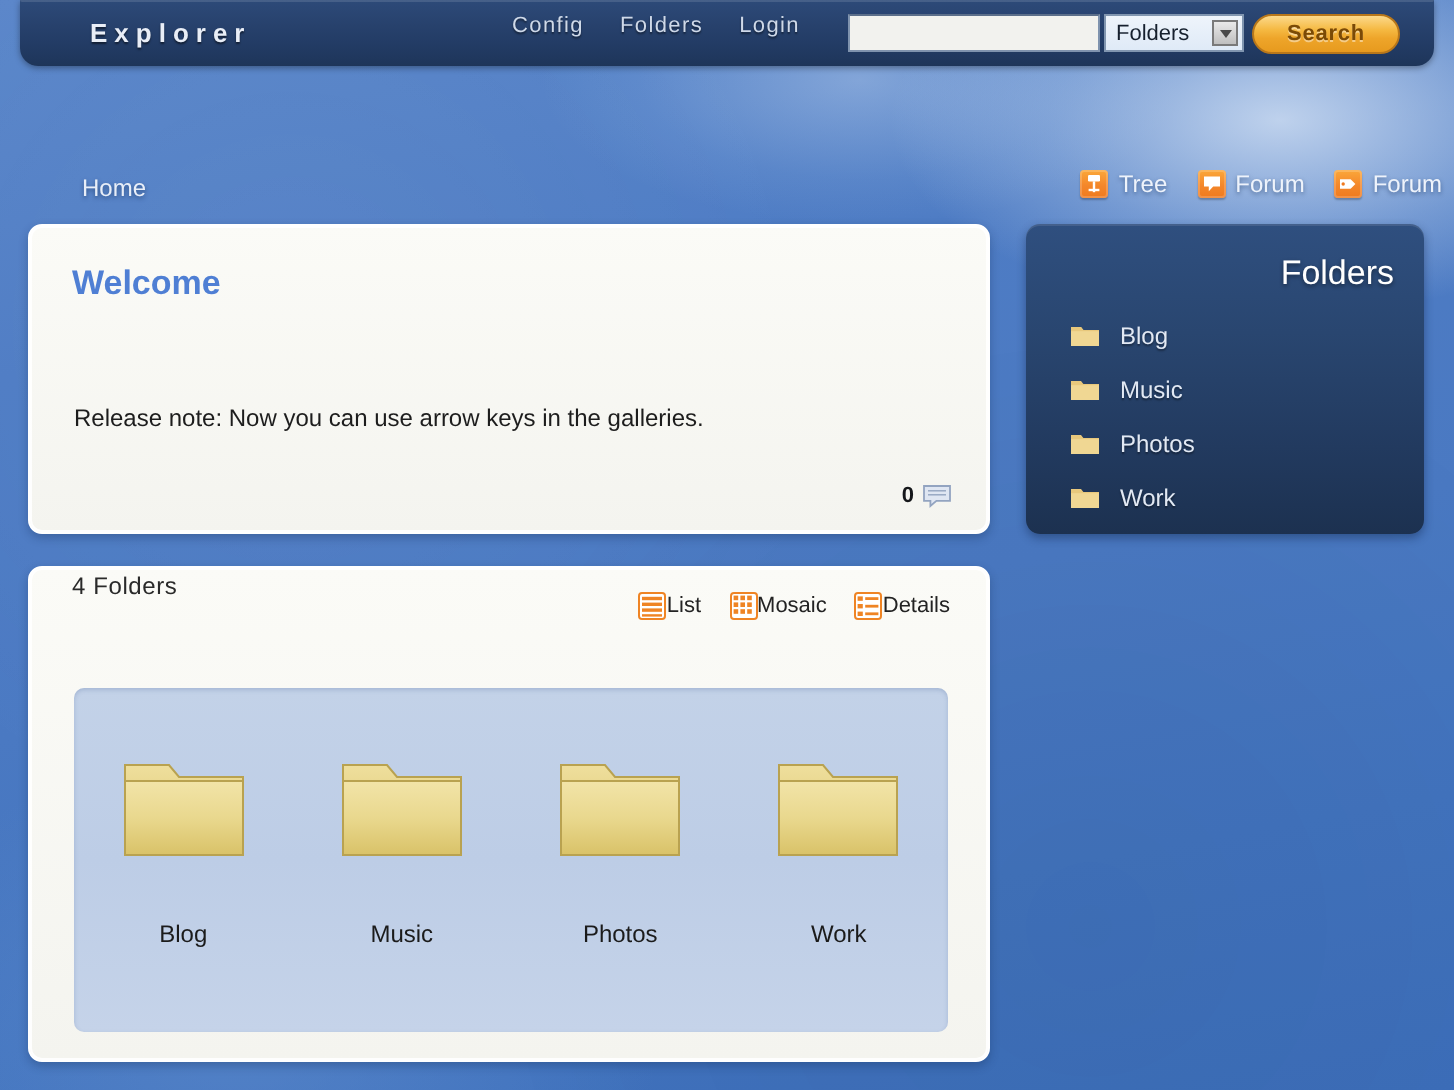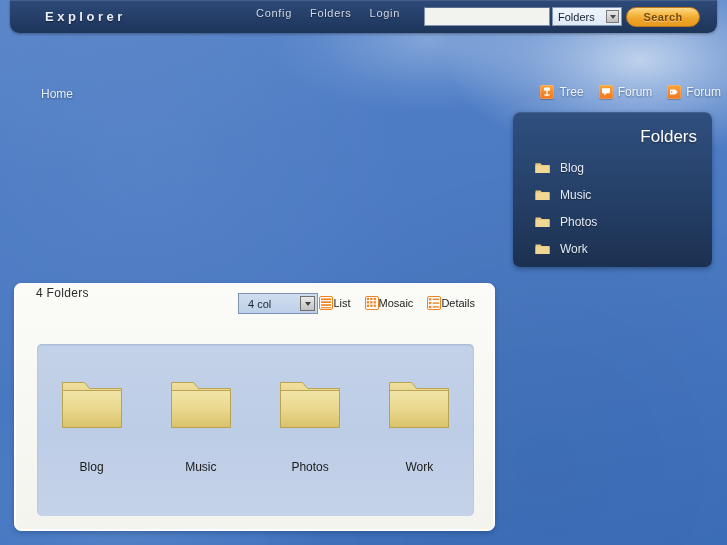--- a/index.html
+++ b/index.html
@@ -336,20 +336,34 @@
           <svg width="14" height="14" viewBox="0 0 14 14">
             <path d="M3 4.6h5.3l2.4 2.4-2.4 2.4H3z" fill="#fff"></path>
             <circle cx="4.6" cy="7" r="0.85" fill="#ef7a1f"></circle>
           </svg>
         </span>
         <span>Forum</span>
       </a>
     </div>
   </div>
 
+  <div class="panel" id="welcome-panel">
+    <div class="welcome-title">Welcome</div>
+    <div class="welcome-body">Release note: Now you can use arrow keys in the galleries.</div>
+    <div class="comments">
+      <b>0</b>
+      <svg class="bubble" viewBox="0 0 15 12">
+        <path d="M1 1h13v7.4H7.2L4.2 11V8.4H1z" fill="#dfe6f2" stroke="#93a4c0" stroke-width="0.9"></path>
+        <g stroke="#93a4c0" stroke-width="0.7">
+          <line x1="3" y1="3.4" x2="12" y2="3.4"></line>
+          <line x1="3" y1="5.4" x2="12" y2="5.4"></line>
+        </g>
+      </svg>
+    </div>
+  </div>
 
   <div id="folders-panel">
     <div class="folders-title">Folders</div>
     <div class="folder-list">
 
       <a href="#" class="folder-link">
         <span class="mini-folder">
           <svg width="15" height="12" viewBox="0 0 15 12">
             <path d="M0.5 1.5h5l1.2 1.5H14.5v8H0.5z" fill="#e9c97e" stroke="#c9a košice"></path>
             <path d="M0.5 1.5h5l1.2 1.5H14.5v8H0.5z" fill="#e8c87c"></path>
@@ -389,26 +403,20 @@
         <span>Work</span>
       </a>
     </div>
   </div>
 
   <div class="panel" id="gallery-panel">
 
     <div class="gal-head">
       <div class="gal-count">4 Folders</div>
 
-      <div class="col-select">
-        <span>4 col</span>
-        <span class="arrow">
-            <i></i>
-          </span>
-      </div>
 
       <div class="views">
 
         <a href="#" class="view">
           <span class="vico">
             <svg width="12" height="12" viewBox="0 0 12 12">
               <g fill="#ef8424">
                 <rect x="1" y="1.4" width="10" height="1.7"></rect>
                 <rect x="1" y="4.3" width="10" height="1.7"></rect>
                 <rect x="1" y="7.2" width="10" height="1.7"></rect>

